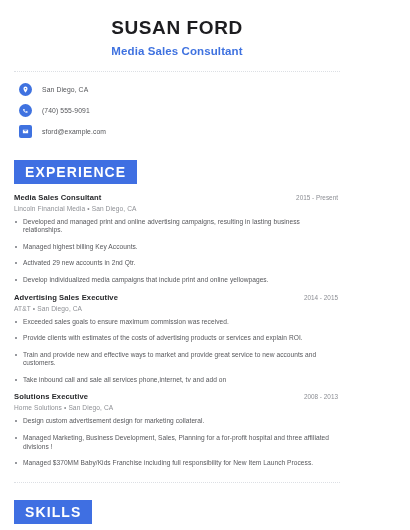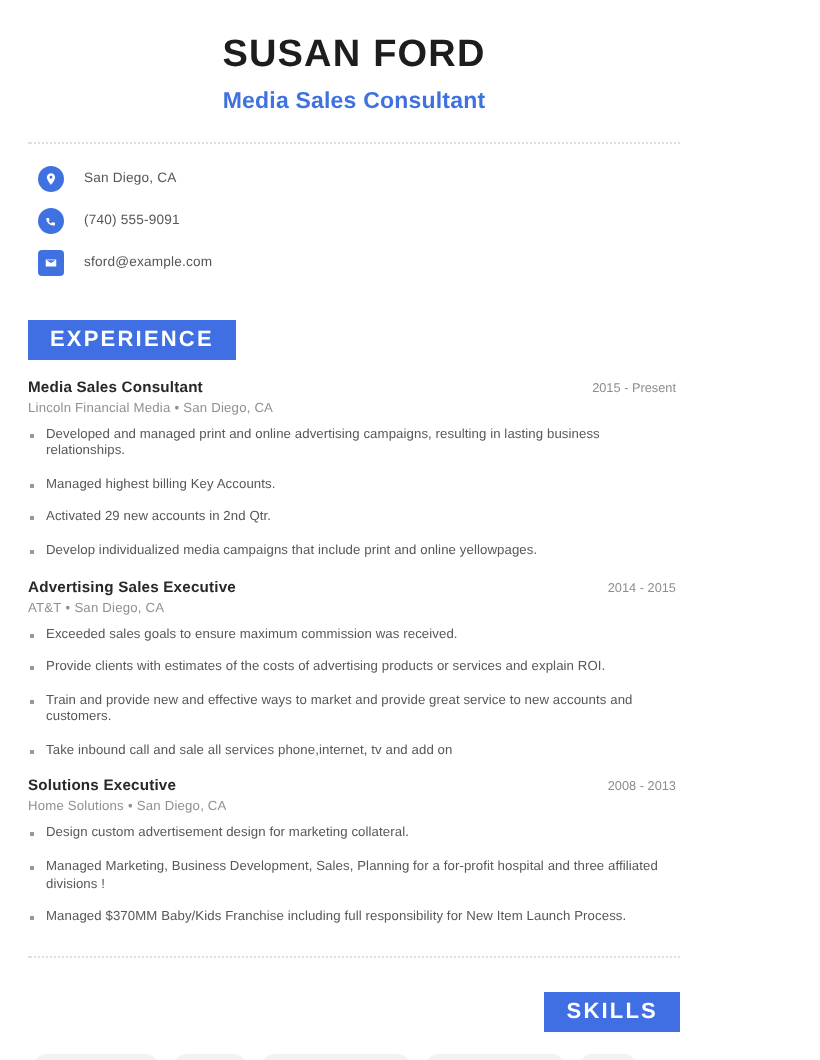--- a/index.html
+++ b/index.html
@@ -80,27 +80,27 @@
     font-size: 6.8px;
     color: #55565a;
     letter-spacing: 0.1px;
   }
 
   
   .section-head {
     display: inline-block;
     background: #3f6fe2;
     color: #ffffff;
-    font-size: 11px;
+    font-size: 14px;
     font-weight: bold;
     letter-spacing: 1.1px;
     padding: 4px 11px 4px 11px;
   }
   .section-head-wrap { margin-top: 20px; }
-  .section-head-wrap.skills-head { margin-top: 17px; text-align: right; }
+  .section-head-wrap.skills-head { margin-top: 17px; }
 
   
   .jobs { margin-top: 9px; }
   .job { margin-bottom: 2px; }
   .job-head {
     display: flex;
     justify-content: space-between;
     align-items: baseline;
   }
   .job-role {

